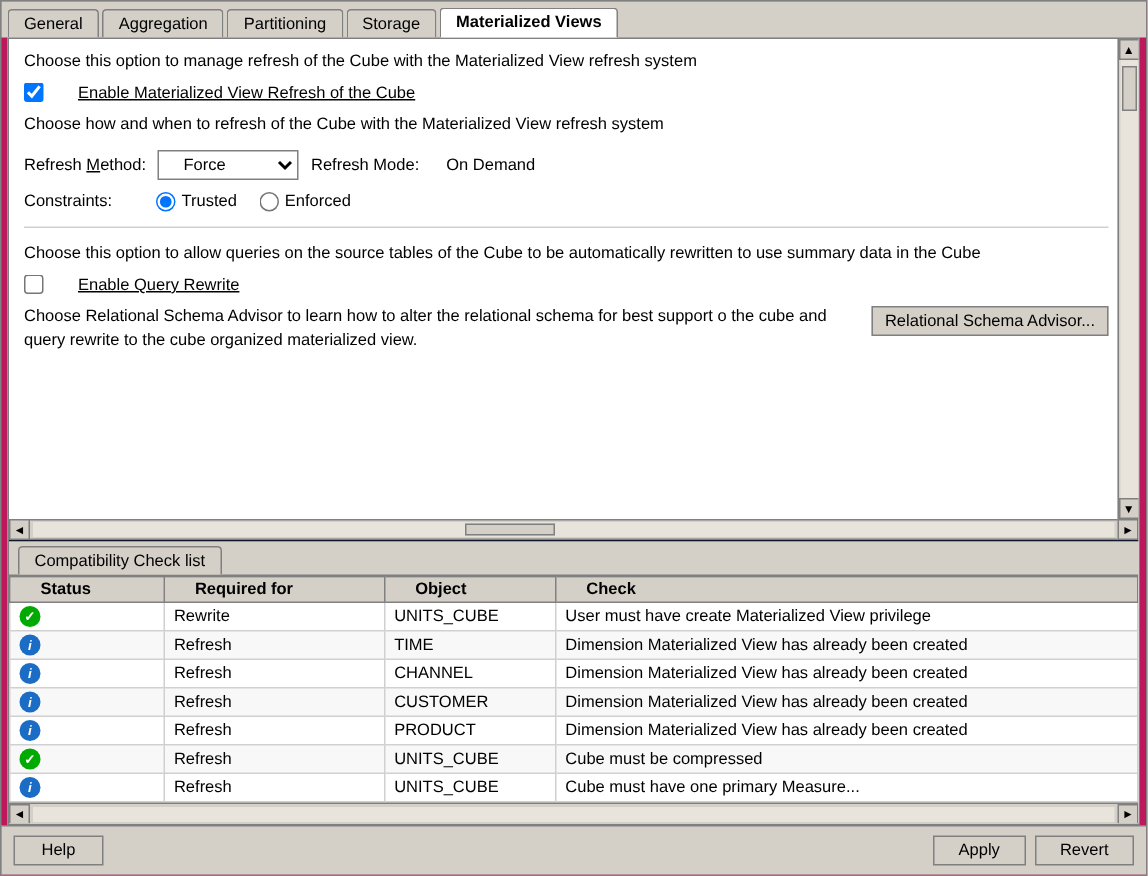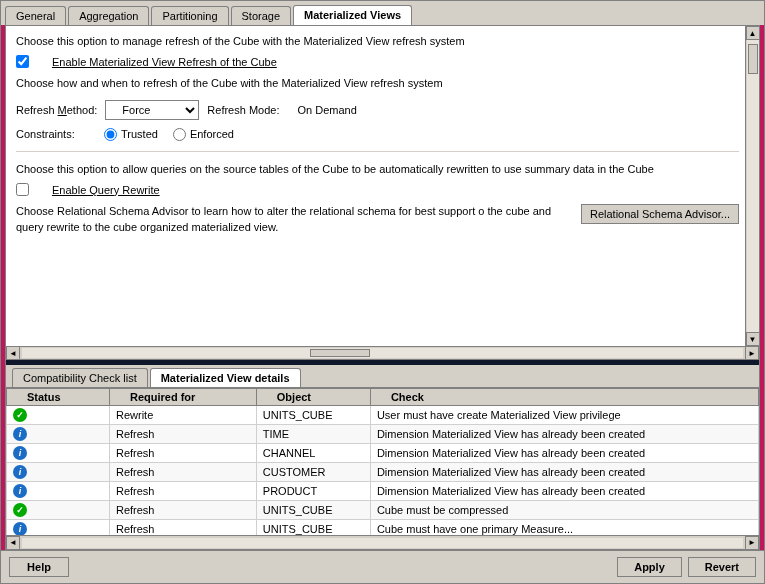--- a/index.html
+++ b/index.html
@@ -172,21 +172,21 @@
       font-size: 11px;
       background: #d4d0c8;
       border: 1px solid #808080;
       cursor: pointer;
       white-space: nowrap;
     }
 
     
     .bottom-panel {
       flex: 1;
-      border-top: 5px solid #0f172a;
+      border-top: 1px solid #0f172a;
       display: flex;
       flex-direction: column;
       overflow: hidden;
       background: #ffffff;
     }
 
     .bottom-tab-bar {
       display: flex;
       padding: 3px 6px 0 6px;
       background: #d4d0c8;
@@ -280,21 +280,20 @@
       gap: 6px;
     }
 
     .action-button {
       padding: 3px 16px;
       font-size: 11px;
       background: #d4d0c8;
       border: 1px solid #808080;
       cursor: pointer;
       min-width: 60px;
-      font-weight: bold;
     }
 
     .action-button:disabled {
       color: #888;
       cursor: default;
     }
 
     .action-button.primary {
       background: #d4d0c8;
     }
@@ -427,21 +426,20 @@
       <div style="flex:1; height:10px; background:#e8e4dc; margin:0 2px; position:relative;">
         <div style="width:60px; height:8px; background:#d4d0c8; border:1px solid #808080; position:absolute; left:40%; top:1px;"></div>
       </div>
       <div style="width:14px; height:14px; border:1px solid #808080; background:#d4d0c8; display:flex; align-items:center; justify-content:center; font-size:8px; cursor:pointer;">►</div>
     </div>
 
     <div class="bottom-panel">
 
       <div class="bottom-tab-bar">
         <div class="bottom-tab">Compatibility Check list</div>
-        <div class="bottom-tab active">Materialized View details</div>
       </div>
 
       <div class="table-container">
         <table>
           <thead>
             <tr>
               <th>Status</th>
               <th>Required for</th>
               <th>Object</th>
               <th>Check</th>

